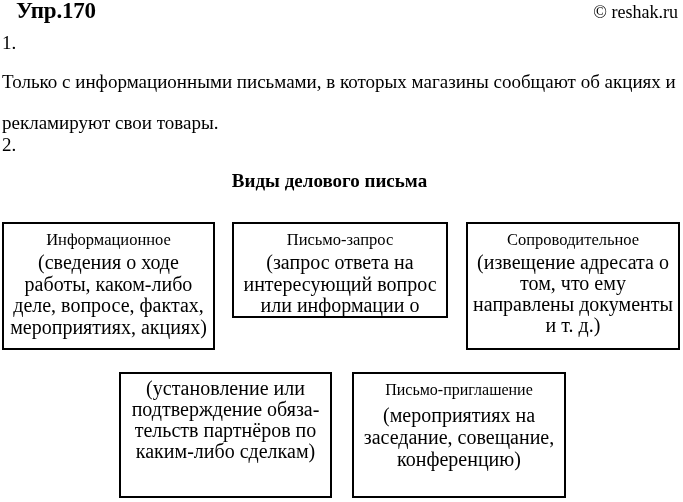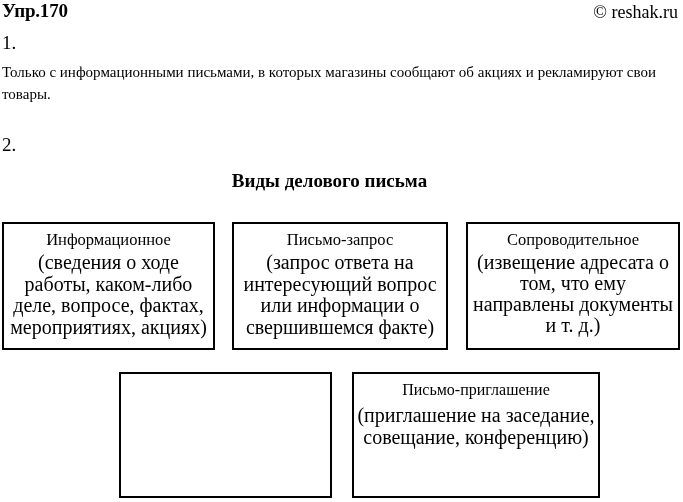--- a/index.html
+++ b/index.html
@@ -13,23 +13,23 @@
     position: relative;
     overflow: hidden;
     font-family: "Liberation Serif", "DejaVu Serif", serif;
     color: #000000;
     -webkit-font-smoothing: none;
   }
 
   
   #exercise-title {
     position: absolute;
-    left: 2px;
+    left: 16px;
     top: -1px;
-    font-size: 19px;
+    font-size: 23px;
     font-weight: bold;
     letter-spacing: -0.2px;
     line-height: 24px;
     white-space: nowrap;
   }
   #watermark {
     position: absolute;
     right: 5px;
     top: 1px;
     font-size: 18px;
@@ -45,22 +45,22 @@
     line-height: 23px;
   }
   #item-1-number { top: 31px; }
   #item-2-number { top: 133px; }
 
   #answer-paragraph {
     position: absolute;
     left: 2px;
     top: 61px;
     width: 678px;
-    font-size: 15px;
-    line-height: 22px;
+    font-size: 19px;
+    line-height: 41px;
   }
 
   
   #diagram-title {
     position: absolute;
     left: 0;
     top: 169px;
     width: 683px;
     text-align: center;
     font-size: 19px;
@@ -85,25 +85,25 @@
     white-space: nowrap;
   }
   .box-desc {
     display: block;
     font-size: 20px;
     line-height: 21.5px;
   }
 
   
   #box-informational  { left: 2px;   top: 222px; width: 213px; height: 128px; }
-  #box-request        { left: 232px; top: 222px; width: 216px; height: 128px; }
+  #box-request        { left: 232px; top: 222px; width: 216px; height: 96px; }
   #box-accompanying   { left: 466px; top: 222px; width: 214px; height: 128px; }
   
   #box-guarantee      { left: 119px; top: 372px; width: 213px; height: 126px; }
-  #box-invitation     { left: 352px; top: 372px; width: 248px; height: 126px; }
+  #box-invitation     { left: 352px; top: 372px; width: 214px; height: 126px; }
 
   #box-accompanying .box-desc { line-height: 21px; }
   #box-guarantee .box-desc    { line-height: 21px; }
   #box-invitation .box-heading{ font-size: 16px; }
   #box-invitation .box-desc   { line-height: 22px; padding-top: 2px; }
 </style>
 </head>
 <body>
 
 <div id="exercise-title">Упр.170</div>
@@ -127,18 +127,19 @@
   <span class="box-heading">Письмо-запрос</span>
   <span class="box-desc">(запрос ответа на интересующий вопрос или информации о свершившемся факте)</span>
 </div>
 
 <div id="box-accompanying" class="type-box">
   <span class="box-heading">Сопроводительное</span>
   <span class="box-desc">(извещение адресата о том, что ему направлены документы и т. д.)</span>
 </div>
 
 <div id="box-guarantee" class="type-box">
+  <span class="box-desc">(установление или подтверждение обяза-тельств партнёров по каким-либо сделкам)</span>
 </div>
 
 <div id="box-invitation" class="type-box">
   <span class="box-heading">Письмо-приглашение</span>
-  <span class="box-desc">(приглашение на заседание, совещание, конференцию)</span>
+  <span class="box-desc">(мероприятиях на заседание, совещание, конференцию)</span>
 </div>
 
 </body></html>

